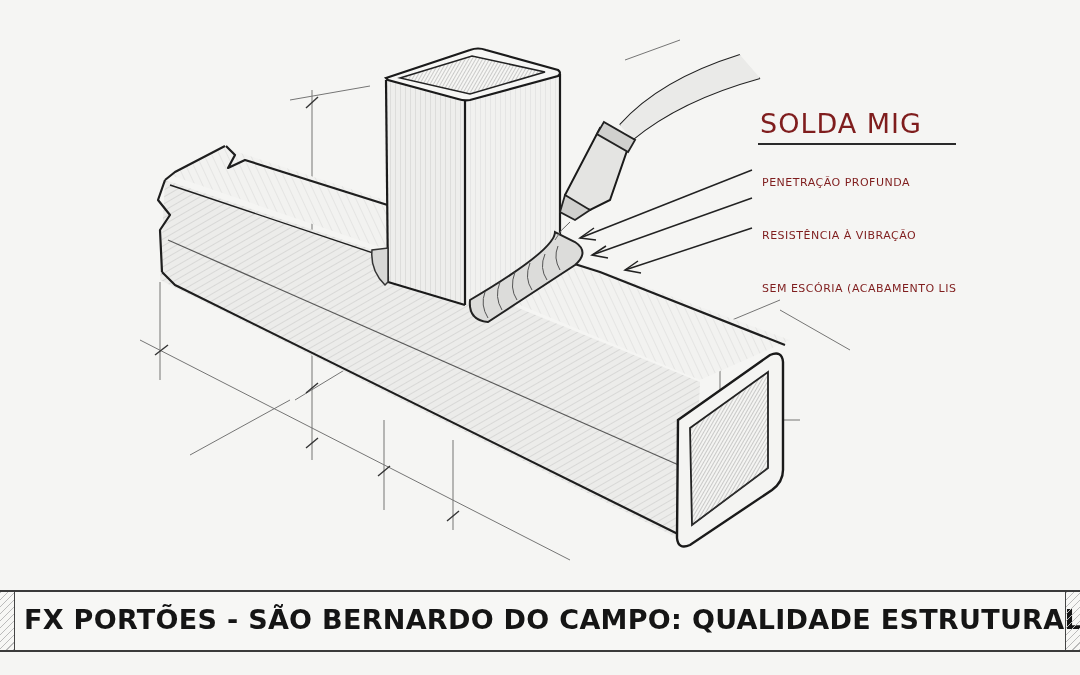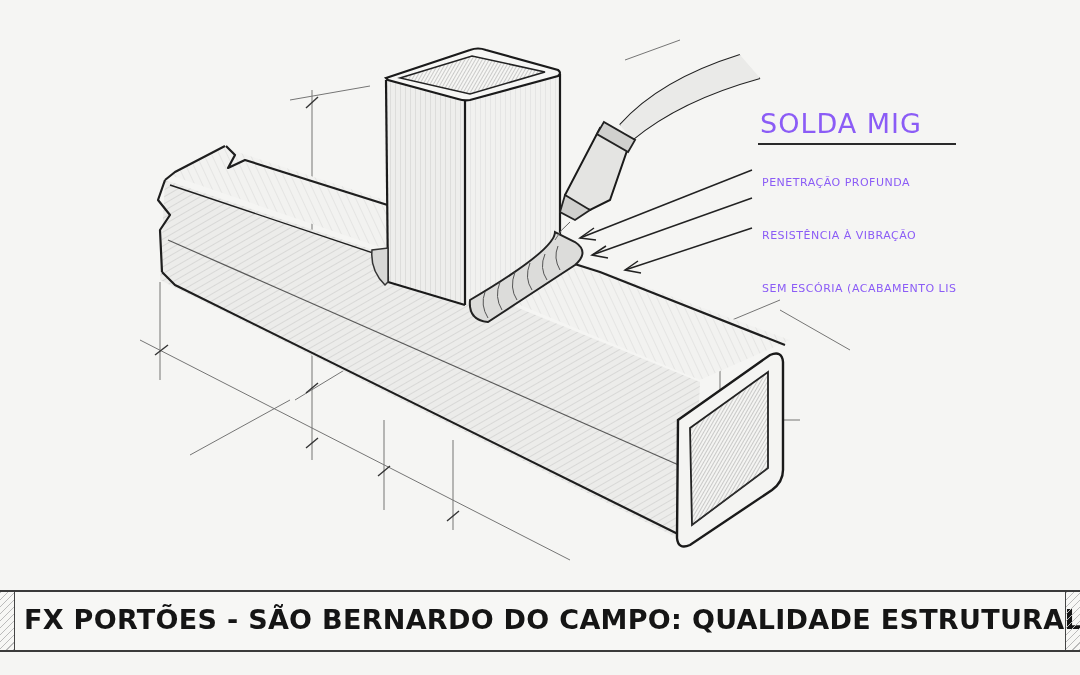--- a/index.html
+++ b/index.html
@@ -3,21 +3,21 @@
 <meta charset="utf-8">
 <style>
   html, body { margin: 0; padding: 0; }
   body {
     width: 1080px; height: 675px; overflow: hidden;
     background: #f5f5f3;
     font-family: "DejaVu Sans", sans-serif;
     position: relative;
   }
   #canvas { position: absolute; left: 0; top: 0; width: 1080px; height: 675px; }
-  .label-block { position: absolute; left: 758px; top: 108px; color: #8b5cf6; }
+  .label-block { position: absolute; left: 758px; top: 108px; color: #7f1d1d; }
   .label-title {
     font-family: "DejaVu Sans", sans-serif;
     font-size: 27px; letter-spacing: 1px; font-weight: normal;
     padding: 0 0 4px 2px; border-bottom: 2px solid #2a2a2a;
     width: 196px; margin-left: 0;
   }
   .label-item {
     font-family: "DejaVu Sans", sans-serif;
     font-size: 11px; letter-spacing: 0.5px; line-height: 30px; white-space: nowrap;
     padding-left: 4px;

